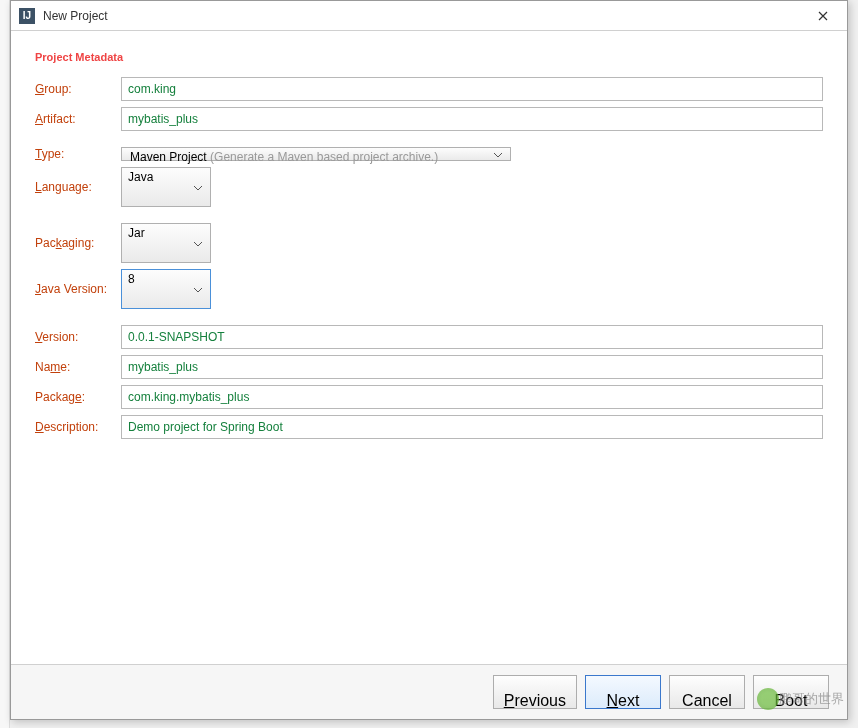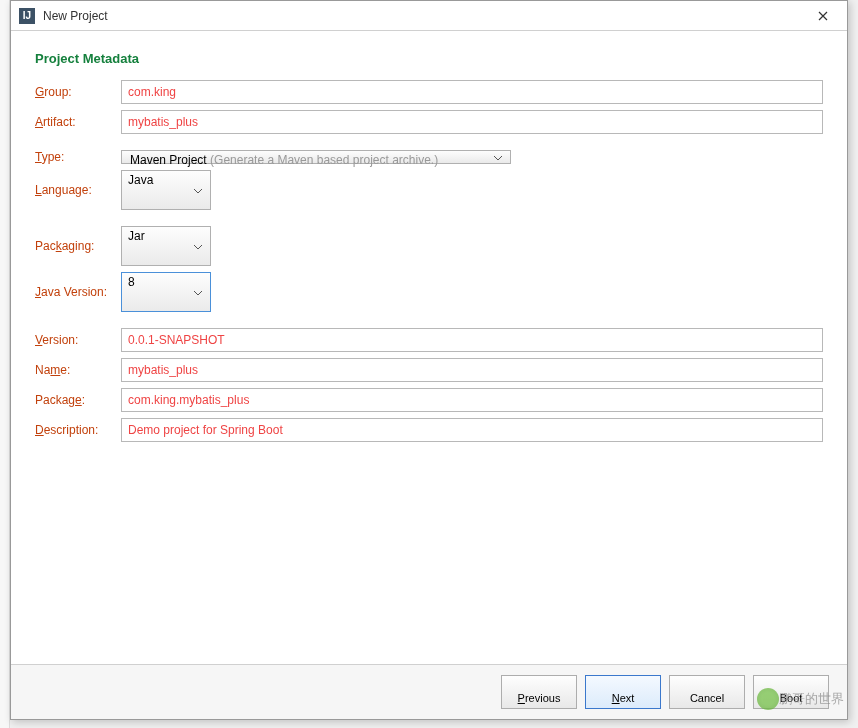--- a/index.html
+++ b/index.html
@@ -63,23 +63,23 @@
       color: #333;
       cursor: pointer;
     }
     .content {
       flex: 1;
       padding: 20px 24px 10px 24px;
       overflow: auto;
     }
     .section-title {
       font-weight: bold;
-      font-size: 13px;
+      font-size: 11px;
       margin-bottom: 14px;
-      color: #15803d;
+      color: #ef4444;
     }
     .form-row {
       display: flex;
       align-items: center;
       margin-bottom: 6px;
     }
     .form-row.gap-above {
       margin-top: 16px;
     }
     .form-label {
@@ -91,21 +91,21 @@
       text-decoration: underline;
     }
     .form-input {
       flex: 1;
       height: 24px;
       border: 1px solid #b8b8b8;
       padding: 2px 6px;
       font-size: 12px;
       font-family: inherit;
       background: #fff;
-      color: #ef4444;
+      color: #15803d;
     }
     .select-wrap {
       position: relative;
       display: inline-flex;
       align-items: center;
     }
     .select-small {
       width: 90px;
       height: 40px;
       border: 1px solid #b0b0b0;
@@ -144,21 +144,21 @@
       display: flex;
       justify-content: flex-end;
       gap: 8px;
       background: #f6f6f6;
     }
     .btn {
       min-width: 76px;
       height: 18px;
       border: 1px solid #adadad;
       background: linear-gradient(#fefefe, #e8e8e8);
-      font-size: 11px;
+      font-size: 16px;
       cursor: pointer;
       padding: 16px 10px;
     }
     .btn.primary {
       border: 1px solid #3b78cc;
       background: linear-gradient(#f4f9ff, #dcebfb);
     }
     .btn .u {
       text-decoration: underline;
     }

